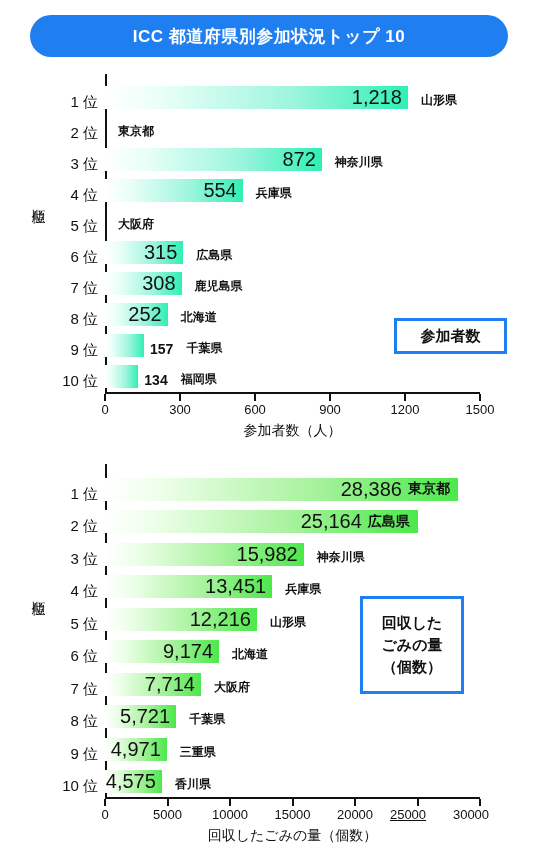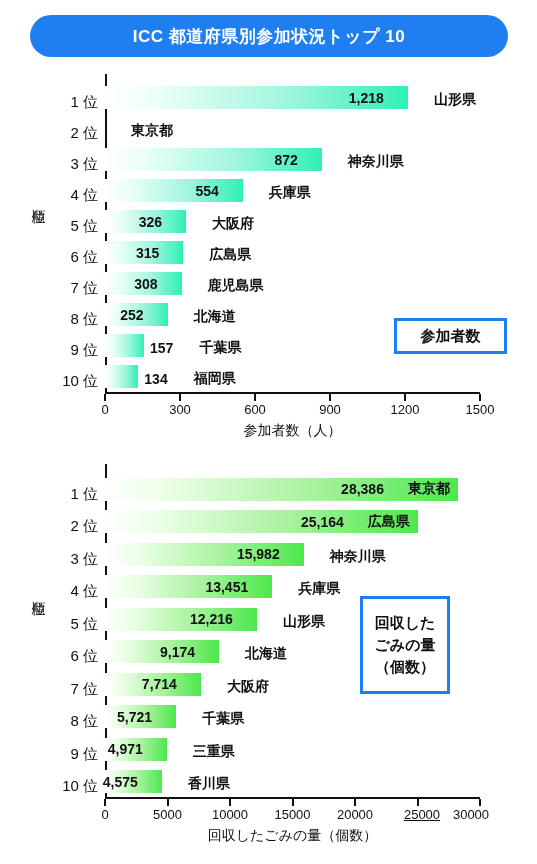--- a/index.html
+++ b/index.html
@@ -110,39 +110,39 @@
     justify-content: flex-end;
   }
   #chart-participants .bar {
     background: linear-gradient(to right, #ffffff 0%, #eafff8 18%, #9df5dd 62%, #2ff0b4 100%);
   }
   #chart-trash .bar {
     background: linear-gradient(to right, #ffffff 0%, #edffe9 16%, #a6f29b 60%, #4ce84c 100%);
   }
 
   .val-in {
-    font-size: 14px;
-    font-weight: bold;
-    color: #111111;
-    padding-right: 24px;
+    font-size: 20px;
+    font-weight: normal;
+    color: #111111;
+    padding-right: 6px;
     white-space: nowrap;
   }
   .val-out {
     font-size: 14px;
     font-weight: bold;
     color: #111111;
     white-space: nowrap;
     margin-left: 6px;
   }
   .name-out {
-    font-size: 14px;
+    font-size: 12px;
     font-weight: bold;
     color: #111111;
     white-space: nowrap;
-    margin-left: 26px;
+    margin-left: 13px;
   }
   .name-in {
     font-size: 14px;
     font-weight: bold;
     color: #111111;
     white-space: nowrap;
     padding-right: 8px;
   }
   .after-bar {
     display: flex;
@@ -214,21 +214,21 @@
   #legend-participants {
     left: 359px;
     top: 248px;
     width: 113px;
     height: 36px;
     margin-left: 35px;
   }
   #legend-trash {
     left: 360px;
     top: 136px;
-    width: 90px;
+    width: 104px;
     height: 98px;
   }
 </style>
 </head>
 <body>
 
 <div id="title-banner">
   <span class="title-text">ICC 都道府県別参加状況トップ 10</span>
 </div>
 
@@ -266,23 +266,20 @@
           <span class="rank-label">4 位</span>
           <div class="bar" style="width: 137.761px;">
             <span class="val-in">554</span>
           </div>
           <span class="after-bar">
             <span class="name-out">兵庫県</span>
           </span>
         </div>
         <div class="row">
           <span class="rank-label">5 位</span>
-          <div class="bar" style="width: 81.0653px;">
-            <span class="val-in">326</span>
-          </div>
           <span class="after-bar">
             <span class="name-out">大阪府</span>
           </span>
         </div>
         <div class="row">
           <span class="rank-label">6 位</span>
           <div class="bar" style="width: 78.33px;">
             <span class="val-in">315</span>
           </div>
           <span class="after-bar">
@@ -446,21 +443,21 @@
       <div class="tick-label" style="left: 0px;">0</div>
       <div class="tick" style="left: 62.5px;"></div>
       <div class="tick-label" style="left: 62.5px;">5000</div>
       <div class="tick" style="left: 125px;"></div>
       <div class="tick-label" style="left: 125px;">10000</div>
       <div class="tick" style="left: 187.5px;"></div>
       <div class="tick-label" style="left: 187.5px;">15000</div>
       <div class="tick" style="left: 250px;"></div>
       <div class="tick-label" style="left: 250px;">20000</div>
       <div class="tick" style="left: 312.5px;"></div>
-      <div class="tick-label" style="left: 317px; text-decoration: underline;">25000</div>
+      <div class="tick-label" style="left: 303px; text-decoration: underline;">25000</div>
       <div class="tick" style="left: 375px;"></div>
       <div class="tick-label" style="left: 366px;">30000</div>
     </div>
   <div class="axis-x-title">回収したごみの量（個数）</div>
   <div class="legend-box" id="legend-trash">
       <span>回収した</span>
       <span>ごみの量</span>
       <span>（個数）</span>
     </div>
 </div>

